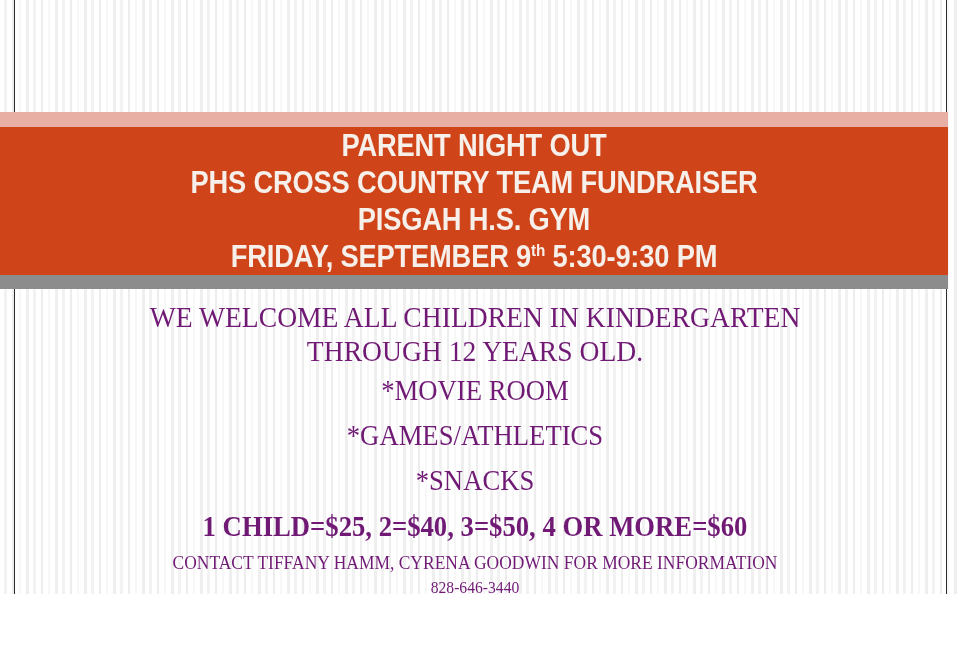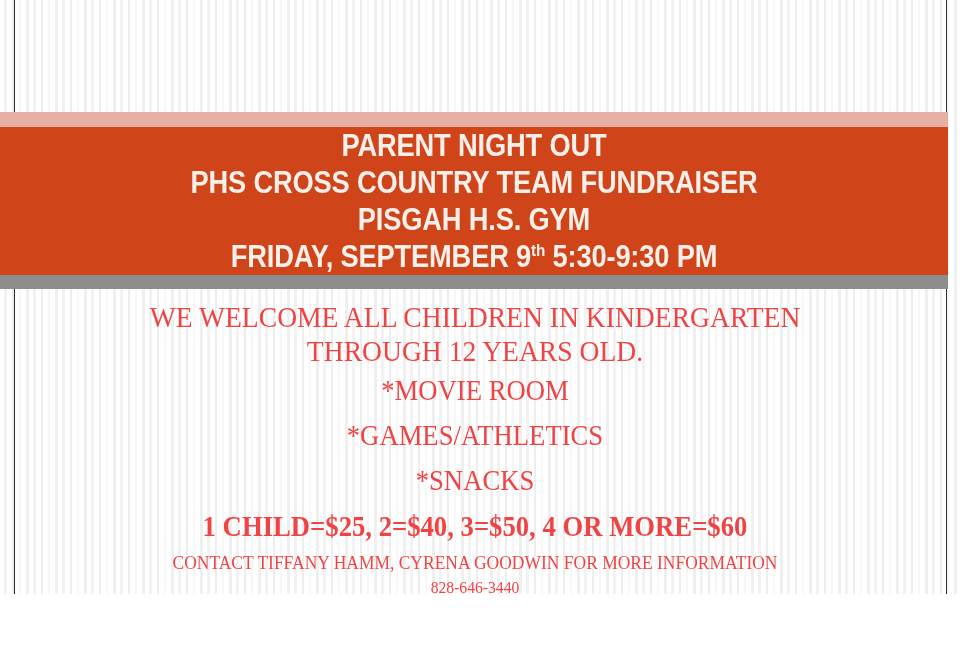--- a/index.html
+++ b/index.html
@@ -102,21 +102,21 @@
     line-height: 0;
   }
 
   
   #body-block {
     position: absolute;
     left: 30px;
     top: 300px;
     width: 890px;
     text-align: center;
-    color: #ef4444;
+    color: #701a75;
   }
 
   .bline {
     display: block;
     white-space: nowrap;
     transform: scaleX(0.92);
     transform-origin: center center;
   }
 
   .lead {

